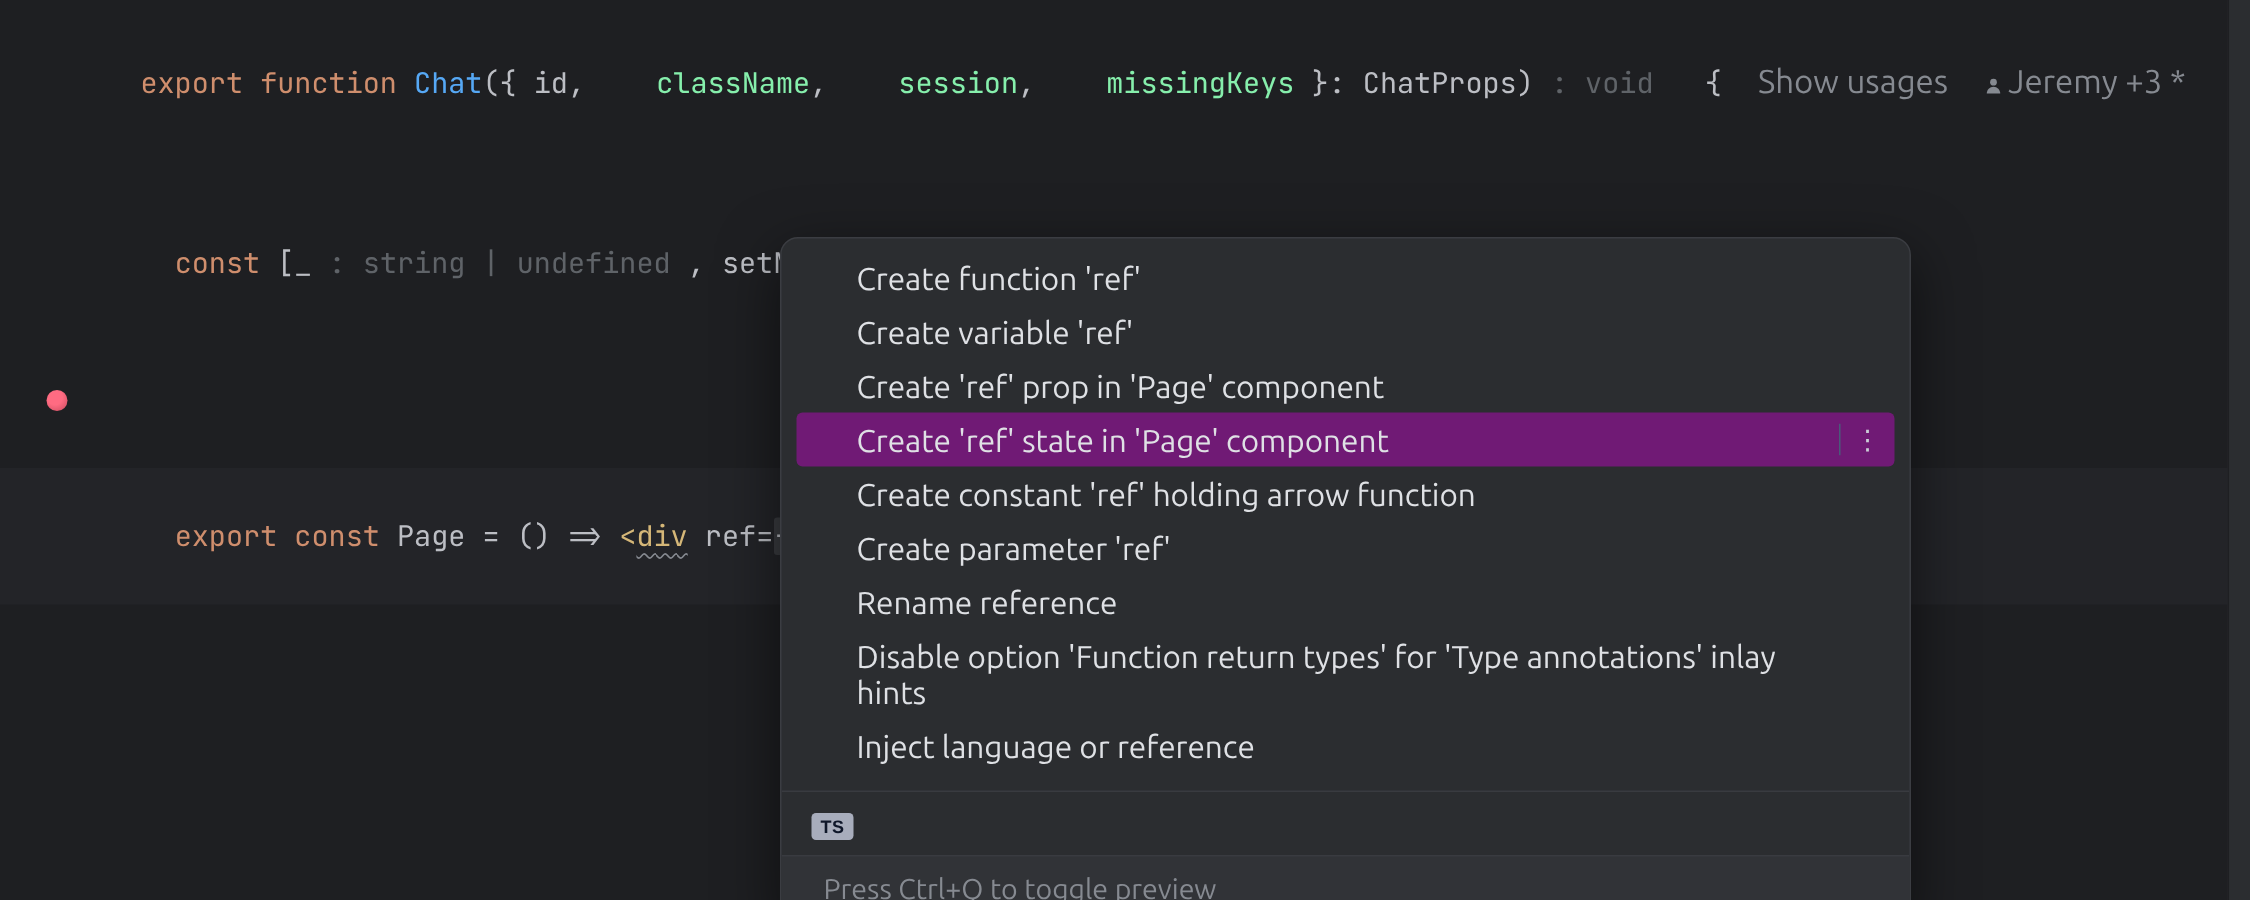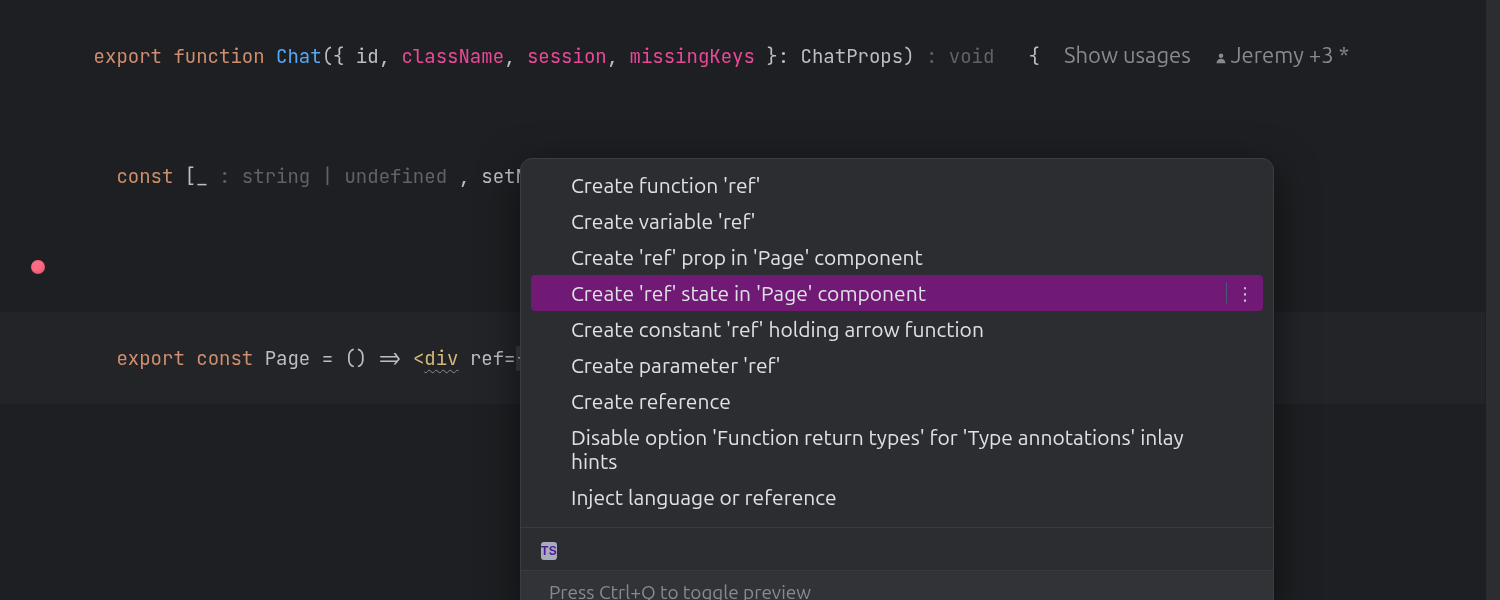--- a/index.html
+++ b/index.html
@@ -33,21 +33,21 @@
   .bulb {
     width: 14px; height: 14px; border-radius: 50%;
     background: radial-gradient(circle at 40% 35%, #ff6b82 40%, #c94a5e 100%);
   }
 
   
   .kw       { color: #cf8e6d; }       
   .fn-name  { color: #56a8f5; }
   .fn-call  { color: #57aaf7; }
   .ident    { color: #bcbec4; }
-  .param    { color: #ec4899; }
+  .param    { color: #86efac; margin-left: 36px; }
   .type     { color: #bcbec4; }
   .punct    { color: #bcbec4; }
   .op       { color: #bcbec4; }
   .string   { color: #6aab73; }
   .hint     { color: #5f6368; }
   .tag      { color: #d5b778; }
   .angle    { color: #d5b778; }
   .attr     { color: #bcbec4; }
   .ref-err  { color: #f75464; }
   .cursor-box {
@@ -146,23 +146,23 @@
     display: flex;
     align-items: center;
     gap: 10px;
     padding: 8px 20px 10px 20px;
     color: #dfe1e5;
     cursor: pointer;
   }
   .ts-badge {
     display: inline-flex;
     align-items: center; justify-content: center;
-    width: 16px; height: 18px;
+    width: 28px; height: 18px;
     background: #a8adbc;
-    color: #4c1d95;
+    color: #0f172a;
     font: 700 12px/1 -apple-system, sans-serif;
     border-radius: 3px;
     letter-spacing: .3px;
   }
   .popup-footer {
     background: #313337;
     color: #868a91;
     font-size: 19px;
     padding: 10px 28px 12px 28px;
     border-top: 1px solid #393b40;
@@ -199,21 +199,21 @@
 <div class="right-scroll"></div>
 
 <div class="popup">
   <div class="popup-list">
       <div class="popup-item">Create function 'ref'</div>
       <div class="popup-item">Create variable 'ref'</div>
       <div class="popup-item">Create 'ref' prop in 'Page' component</div>
       <div class="popup-item selected">Create 'ref' state in 'Page' component<span class="more-dots">⋮</span></div>
       <div class="popup-item">Create constant 'ref' holding arrow function</div>
       <div class="popup-item">Create parameter 'ref'</div>
-      <div class="popup-item">Create reference</div>
+      <div class="popup-item">Rename reference</div>
       <div class="popup-item">Disable option 'Function return types' for 'Type annotations' inlay hints</div>
       <div class="popup-item">Inject language or reference</div>
     </div>
   <div class="popup-divider"></div>
   <div class="popup-suppress">
     <span class="ts-badge">TS</span>
   </div>
   <div class="popup-footer">Press Ctrl+Q to toggle preview</div>
 </div>
 

